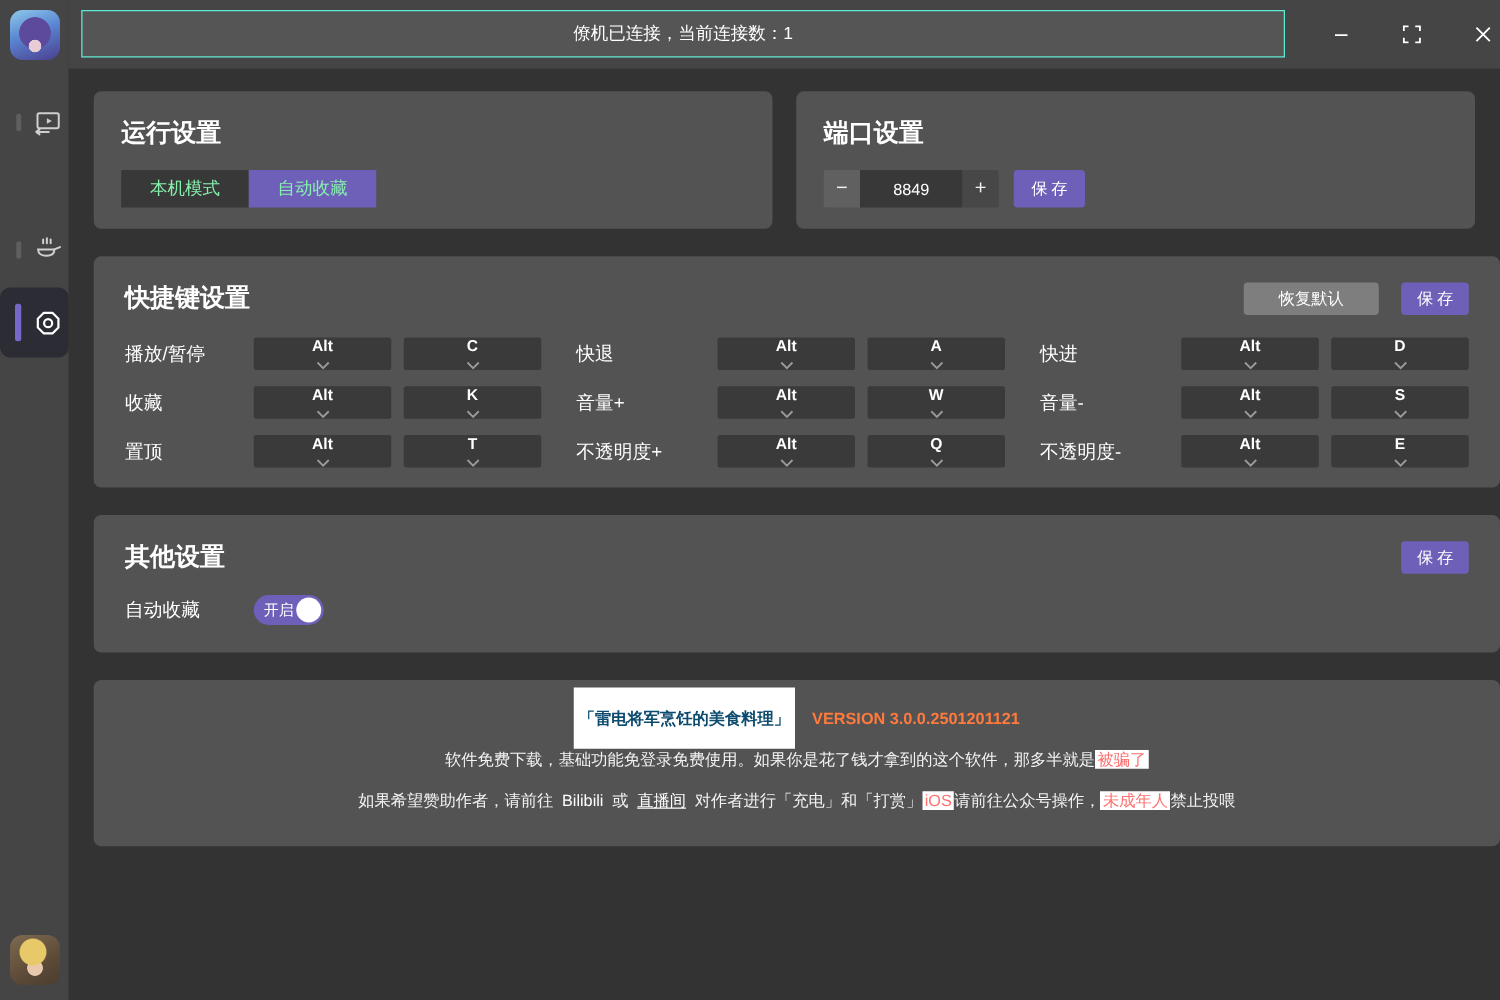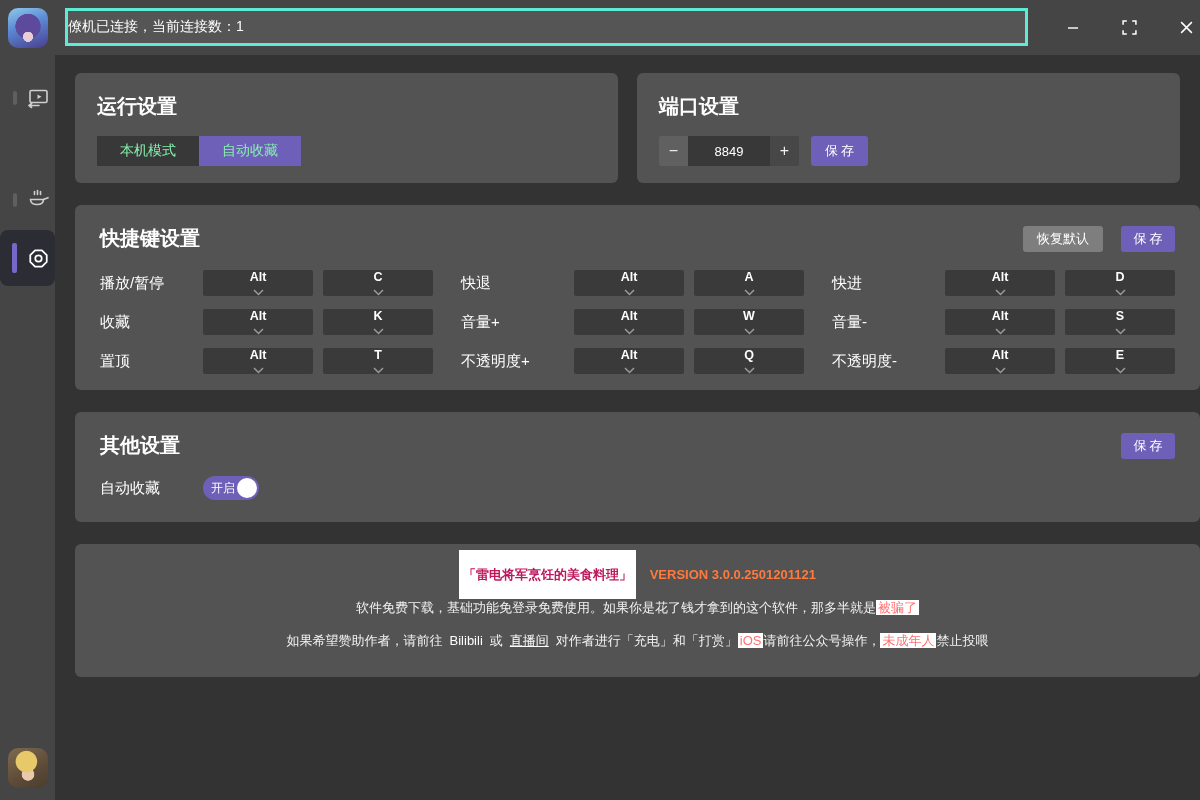--- a/index.html
+++ b/index.html
@@ -26,21 +26,21 @@
   .nav-item .ico { margin-left:9px; display:flex; }
   .nav-item.one { margin-top:30px; }
   .nav-item.two { margin-top:62px; }
   .nav-item.active { margin-top:10px; height:56px; background:#2c2c34; border-radius:8px; }
   .nav-item.active .pill { width:5px; height:30px; background:#7568c8; margin-left:12px; }
 
   
   .main { flex:1; display:flex; flex-direction:column; }
   .topstrip { height:55px; background:#454545; display:flex; flex-shrink:0; }
   .titlebox { margin:8px 16px 0 10px; width:963px; height:38px; background:#555555;
-    border:3px solid #5eead4; display:flex; align-items:center; 
+    border:1px solid #5eead4; display:flex; align-items:center; justify-content:center;
     font-size:14px; color:#fff; }
   .winctrls { flex:1; display:flex; }
   .winbtn { width:57px; height:55px; display:flex; align-items:center; justify-content:center; cursor:default; }
 
   .content { flex:1; background:#333333; padding:18px 20px 0 20px; }
   .panel { background:#535353; border-radius:6px; }
   .ptitle { font-size:20px; font-weight:700; color:#fff; }
 
   .row1 { display:flex; gap:19px; }
   .panel.small { width:543px; height:110px; padding:20px 22px; }
@@ -55,21 +55,21 @@
   .step-btn { width:29px; height:30px; display:flex; align-items:center; justify-content:center;
     color:#efefef; font-size:16px; }
   .step-minus { background:#606060; border-radius:2px 0 0 2px; }
   .step-plus  { background:#474747; border-radius:0 2px 2px 0; }
   .step-val { width:82px; height:30px; background:#383838; display:flex; align-items:center; justify-content:center; font-size:13px; color:#fff; }
   .btn-save { height:30px; min-width:57px; margin-left:12px; background:#6e60b8; color:#fff;
     border:none; border-radius:3px; font-size:13px; letter-spacing:3px; padding:0 8px 0 11px;
     display:flex; align-items:center; justify-content:center; font-family:inherit; }
   .btn-save.sm { height:26px; min-width:54px; margin-left:18px; }
   .btn-gray { height:26px; background:#7e7e7e; color:#fff; border:none; border-radius:3px;
-    font-size:13px; padding:0 14px; display:flex; align-items:center; font-family:inherit; }
+    font-size:13px; padding:0 28px; display:flex; align-items:center; font-family:inherit; }
 
   
   .panel.hotkeys { margin-top:22px; height:185px; padding:20px 25px; }
   .phead { display:flex; align-items:center; }
   .phead .spacer { flex:1; }
   .hk-rows { margin-top:18px; }
   .hk-row { display:flex; align-items:center; height:26px; margin-bottom:13px; }
   .hk-label { width:103px; font-size:15px; color:#fff; flex-shrink:0; }
   .hk-label.mid { width:113px; margin-left:18px; }
   .sel { width:110px; height:26px; background:#3a3a3a; border-radius:2px; margin-right:10px;
@@ -81,21 +81,21 @@
   .panel.other { margin-top:22px; height:110px; padding:20px 25px; }
   .other-row { display:flex; align-items:center; margin-top:17px; }
   .toggle { position:relative; width:56px; height:24px; border-radius:12px; background:#6e60b8;
     display:flex; align-items:center; }
   .toggle .t-text { font-size:12px; color:#fff; margin-left:8px; }
   .toggle .knob { position:absolute; right:2px; top:2px; width:20px; height:20px; border-radius:50%; background:#fff; }
 
   
   .panel.footer { margin-top:22px; height:133px; padding:22px 20px; text-align:center; font-size:13px; color:#f2f2f2; }
   .f-line { margin-bottom:15px; line-height:18px; }
-  .appname { background:#ffffff; color:#be185d; font-weight:700; padding:17px 4px; }
+  .appname { background:#ffffff; color:#0c4a6e; font-weight:700; padding:17px 4px; }
   .version { color:#ff7a3d; font-weight:700; margin-left:10px; }
   .hl-red { background:#ffffff; color:#ff7070; padding:0 2px; }
   .lnk { color:#fff; margin:0 7px; cursor:pointer; }
   .lnk.ul { text-decoration:underline;text-align:right; }
 </style>
 </head>
 <body>
 
 <div class="sidebar">
   <div class="avatar"></div>

